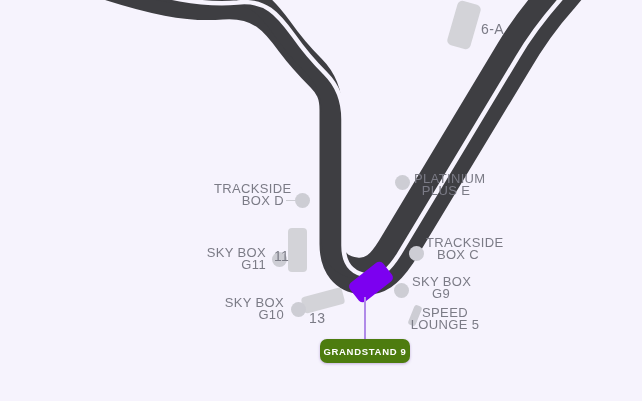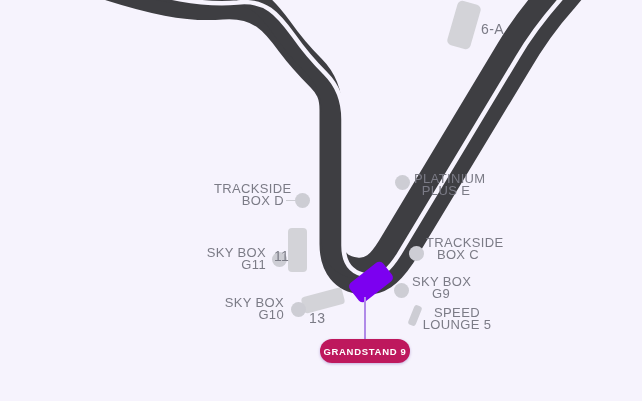--- a/index.html
+++ b/index.html
@@ -75,23 +75,23 @@
     background: #7c00f0;
     border-radius: 5px;
   }
   #connector-line {
     position: absolute;
     width: 1.5px;
     background: #b08ae8;
   }
   #grandstand-pill {
     position: absolute;
-    background: #be185d;
+    background: #4d7c0f;
     color: #ffffff;
-    border-radius: 12px;
+    border-radius: 7px;
     font-family: "Liberation Sans", sans-serif;
     font-size: 9.5px;
     font-weight: bold;
     letter-spacing: 0.7px;
     display: flex;
     align-items: center;
     justify-content: center;
     box-shadow: 0 1px 3px rgba(70,0,140,0.28);
   }
 </style>
@@ -178,21 +178,21 @@
   <div class="poi-label align-center" style="left:426px; top:237px; width:64px;">
     <div>TRACKSIDE</div>
     <div>BOX C</div>
   </div>
 
   <div class="poi-label align-center" style="left:412px; top:276px; width:58px;">
     <div>SKY BOX</div>
     <div>G9</div>
   </div>
 
-  <div class="poi-label align-center" style="left:422px; top:307px; width:70px;">
+  <div class="poi-label align-center" style="left:410px; top:307px; width:70px;">
     <div>SPEED</div>
     <div>LOUNGE 5</div>
   </div>
 
   <div class="seat-num" style="left:274px; top:248px;">11</div>
   <div class="seat-num" style="left:309px; top:310px;">13</div>
   <div class="seat-num" style="left:481px; top:21px;">6-A</div>
 
   <div id="highlight-seg" style="left:350px; top:270px; width:42px; height:24px; transform:rotate(-38deg);"></div>
 

